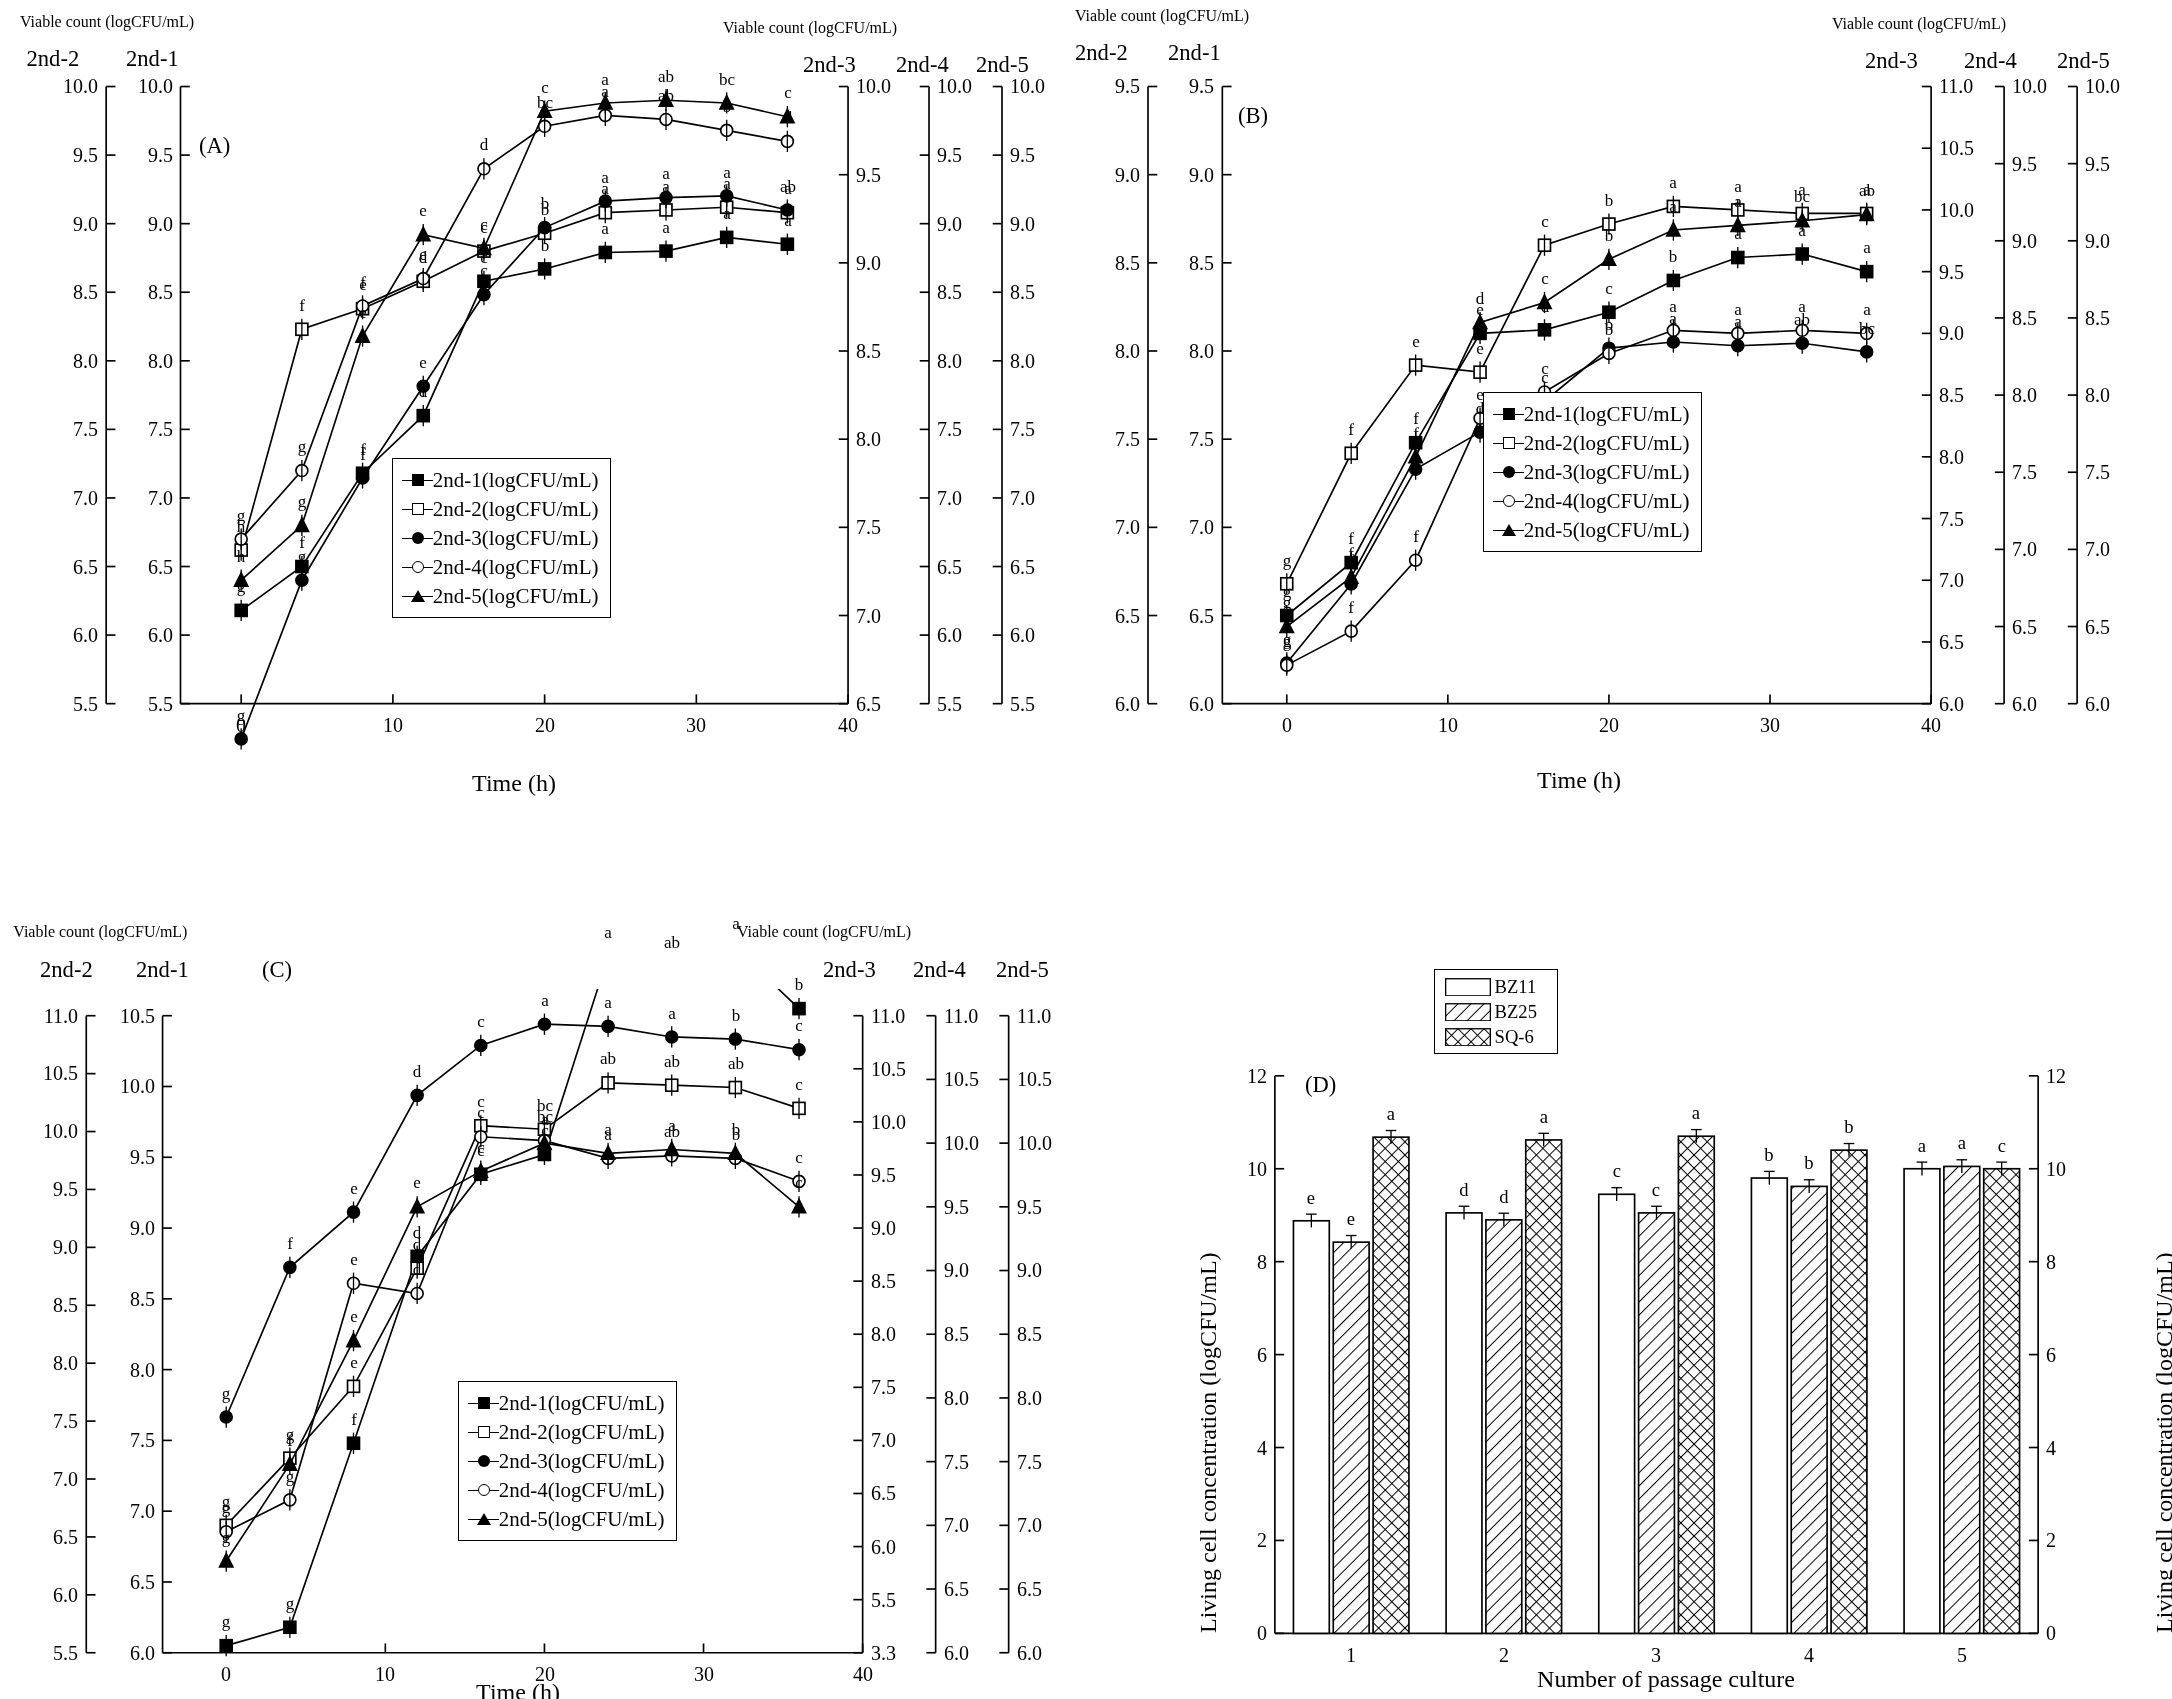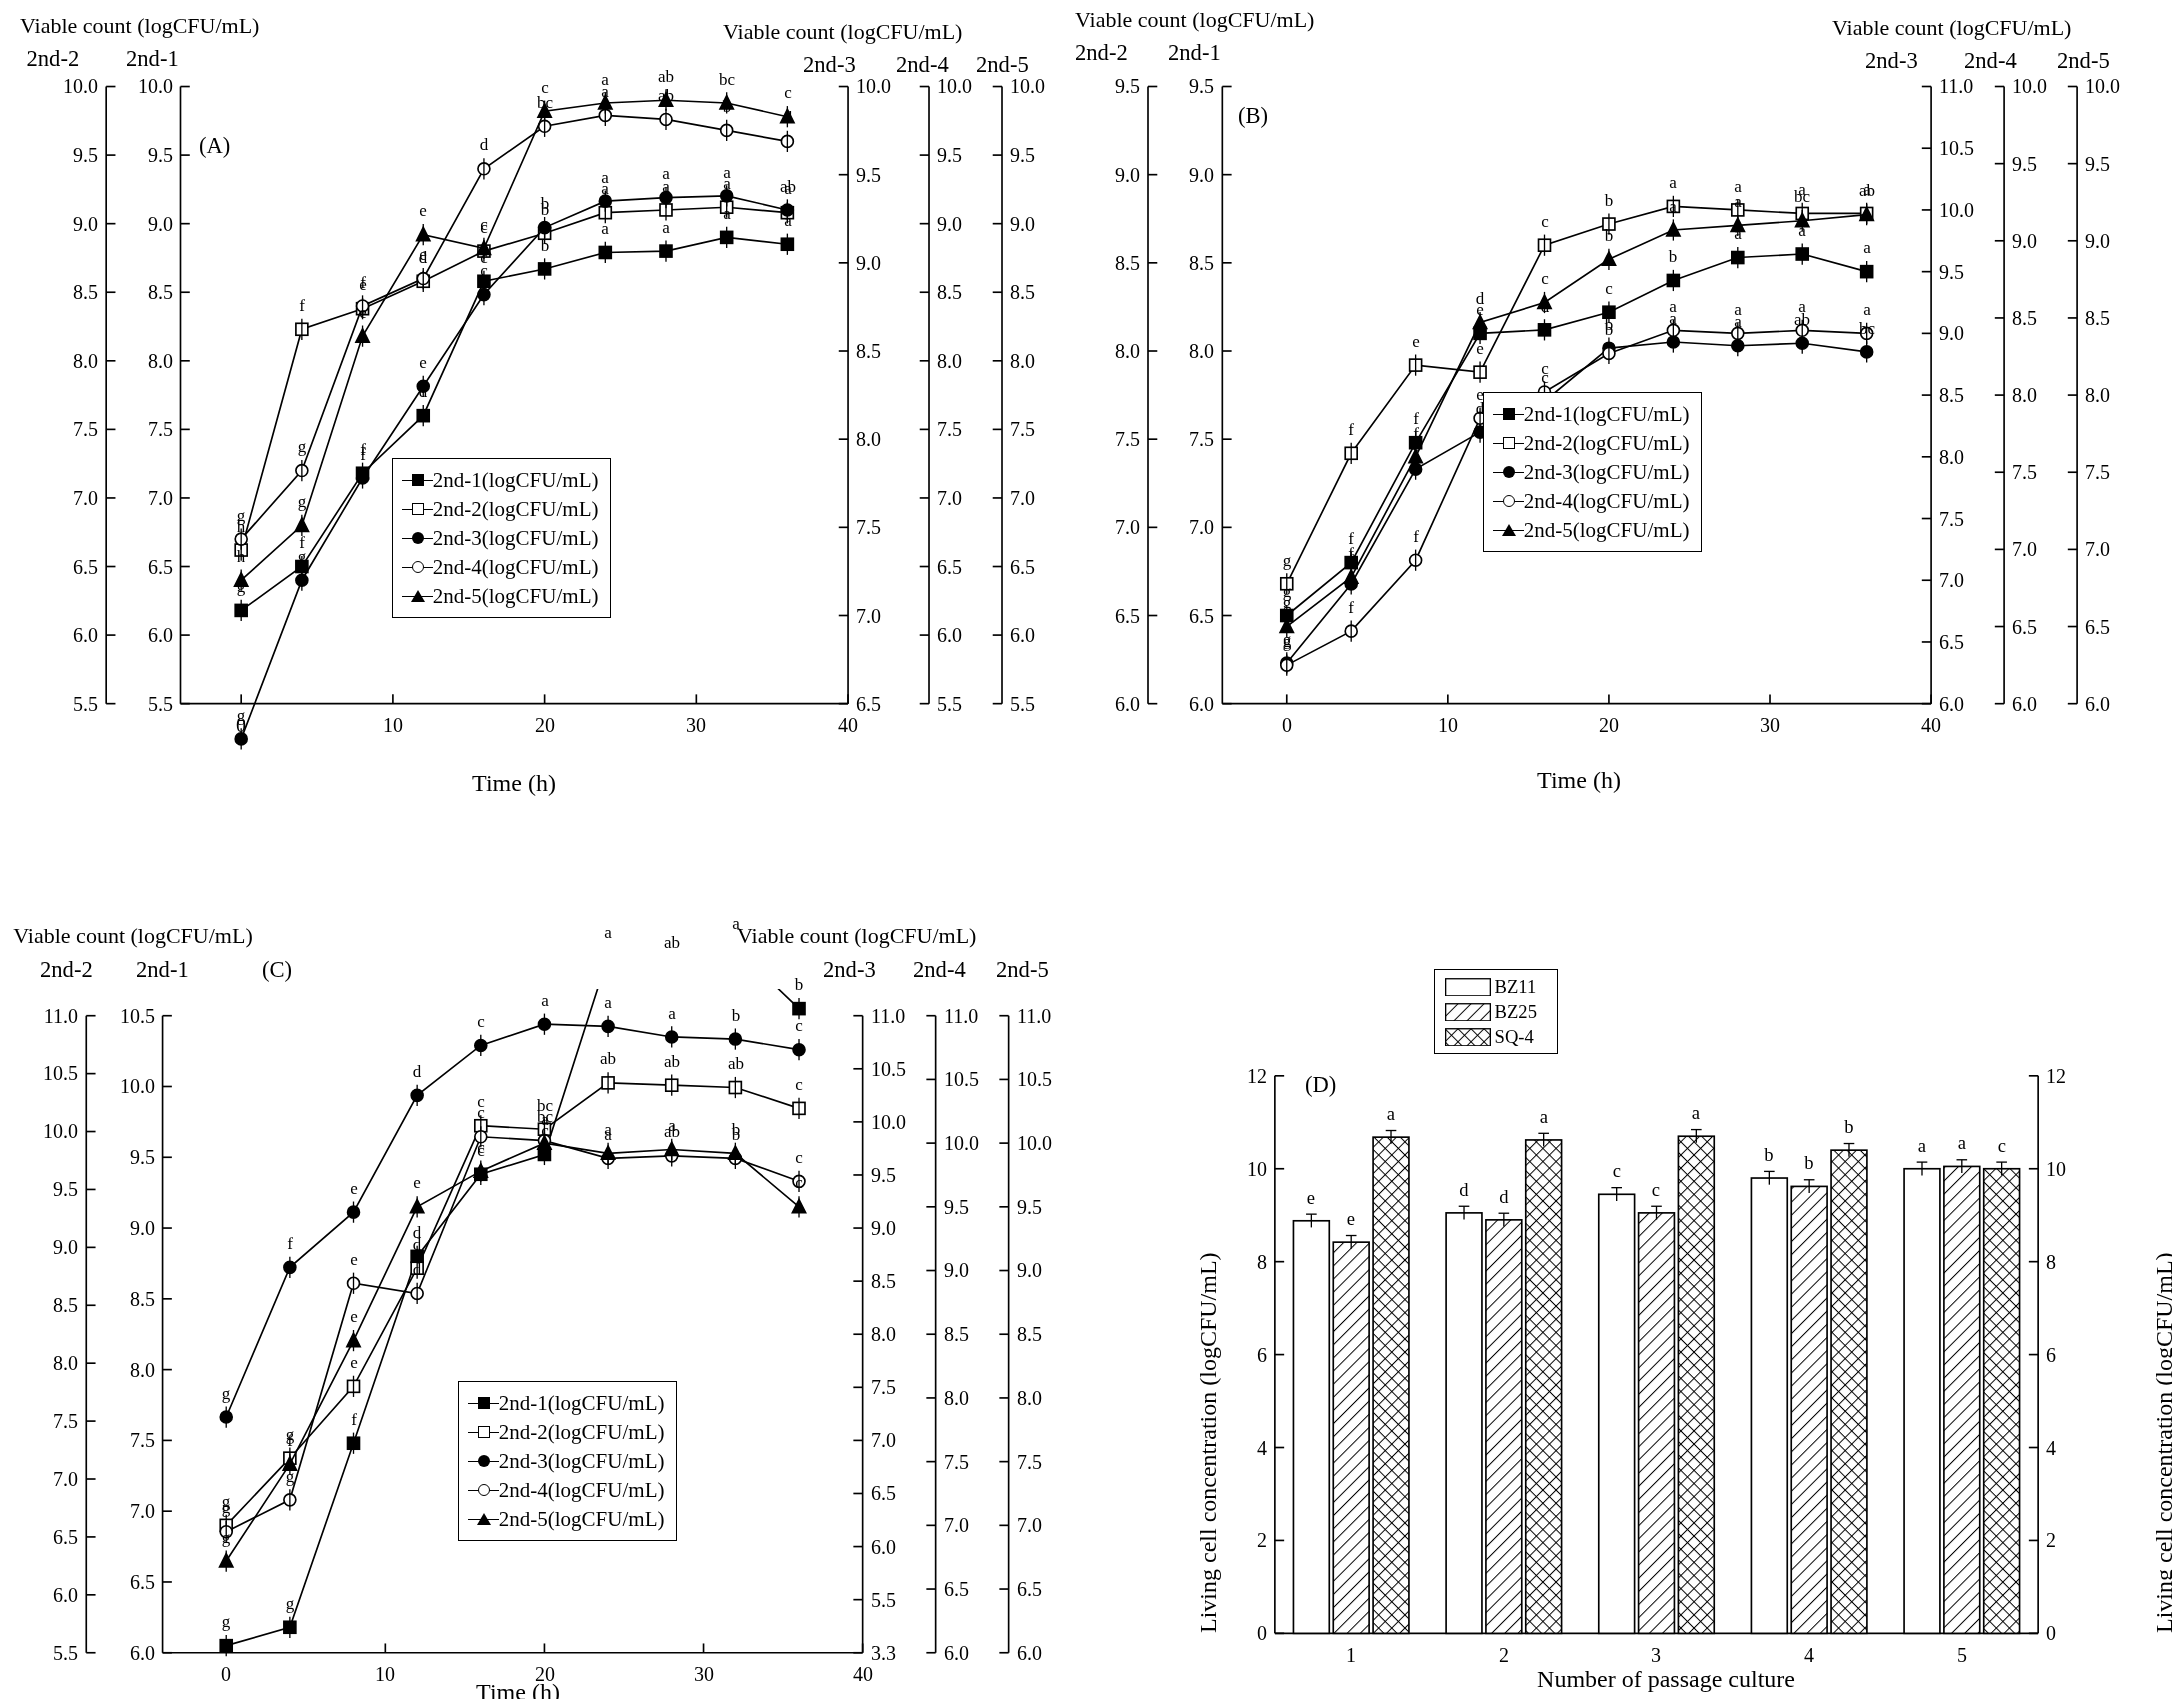--- a/index.html
+++ b/index.html
@@ -13,21 +13,21 @@
     font-family: "Liberation Serif", serif;
     color: #000;
     position: relative;
     overflow: hidden;
   }
   .panel {
     position: absolute;
   }
   .axis-title {
     font-family: "Liberation Serif", serif;
-    font-size: 22px;
+    font-size: 16px;
     white-space: nowrap;
   }
   .sub-label {
     font-family: "Liberation Serif", serif;
     font-size: 22.6px;
     white-space: nowrap;
   }
   .panel-letter {
     font-family: "Liberation Serif", serif;
     font-size: 22.6px;
@@ -1288,17 +1288,17 @@
           </svg>
       </span>
       <span class="legend-text" style="font-size:18.6px;">BZ25</span>
     </div>
     <div class="legend-row" style="height:25px;">
       <span class="legend-marker" style="width:53px;">
         <svg width="46" height="18.6" viewBox="0 0 70 28">
             <rect x="1" y="1" width="68" height="26" fill="url(#cross-sq4)" stroke="#000" stroke-width="2"></rect>
           </svg>
       </span>
-      <span class="legend-text" style="font-size:18.6px;">SQ-4</span>
+      <span class="legend-text" style="font-size:18.6px;">SQ-6</span>
     </div>
   </div>
 </div>
 
 
 </body></html>

